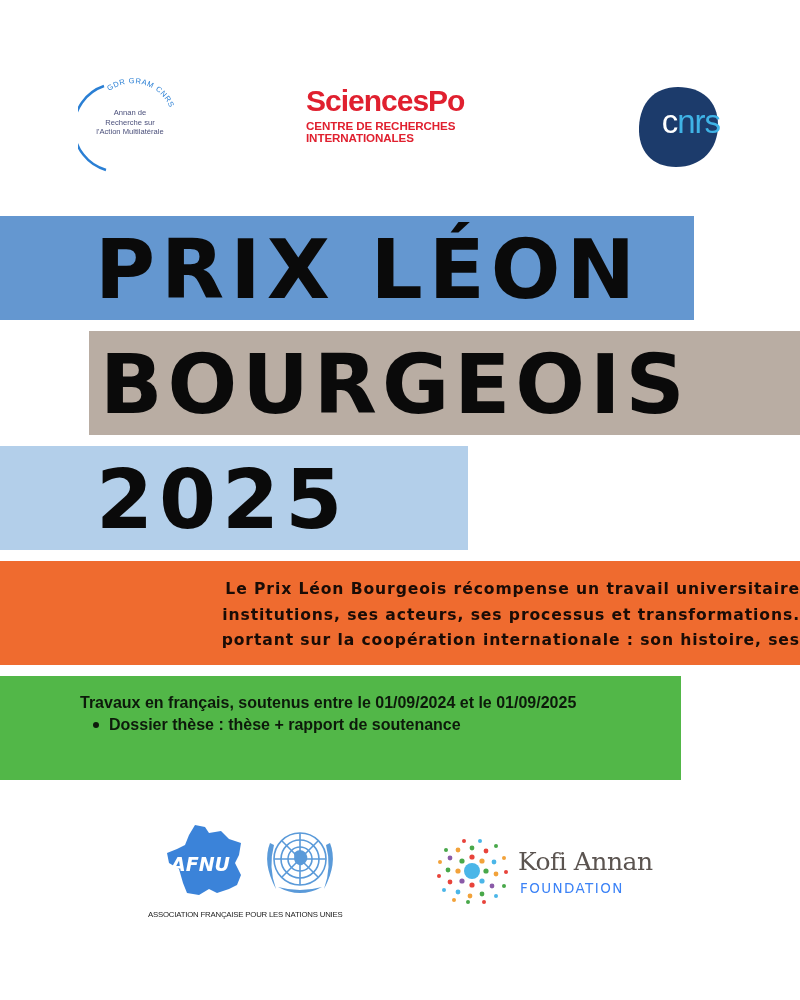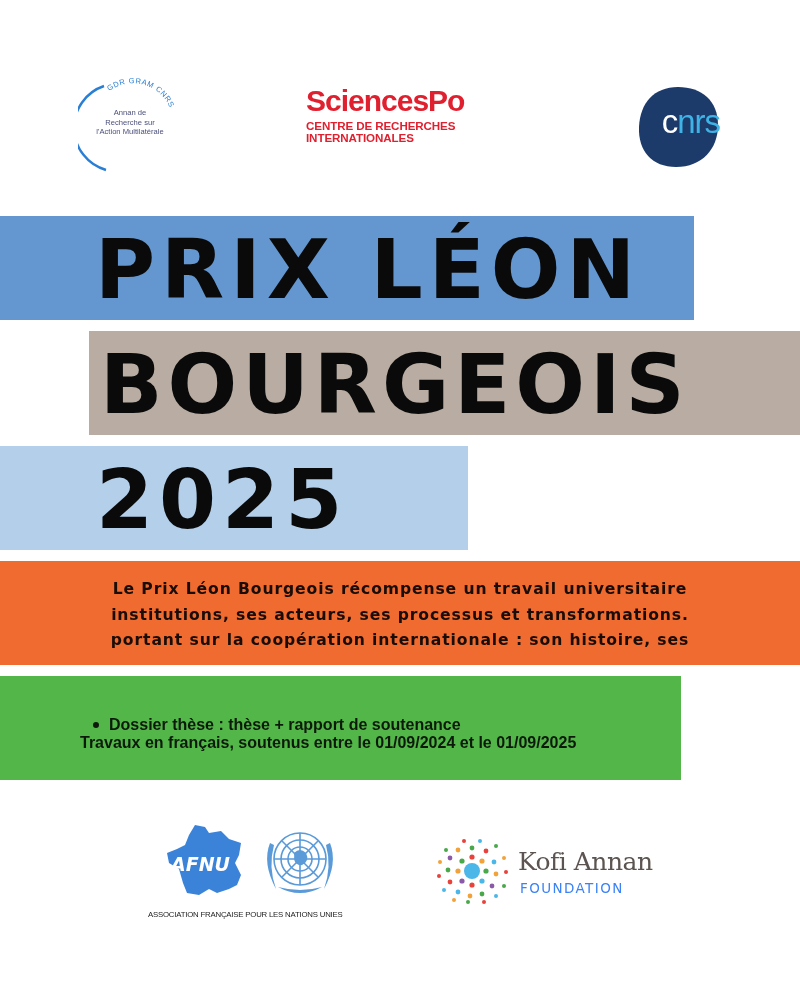--- a/index.html
+++ b/index.html
@@ -27,28 +27,28 @@
   .band-2 { left:89px; top:331px; width:711px; background:#b9ada3; }
   .band-3 { left:0; top:446px; width:468px; background:#b3cfea; }
   .title-line { position:absolute; font-family:"DejaVu Sans", sans-serif; font-weight:bold; font-size:82px;
                 letter-spacing:6px; line-height:104px; color:#0a0a0a; white-space:nowrap; }
   .t1 { left:95px; top:218px; }
   .t2 { left:100px; top:333px; letter-spacing:5px; }
   .t3 { left:96px; top:448px; }
 
   
   .orange { left:0; top:561px; width:800px; height:104px; background:#ef6b2f; }
-  .orange-text { position:absolute; left:0; top:16px; width:800px; text-align:center; font-family:"DejaVu Sans", sans-serif;
+  .orange-text { position:absolute; left:0; top:16px; width:800px; text-align:right; font-family:"DejaVu Sans", sans-serif;
                  font-weight:bold; font-size:15.6px; line-height:25.5px; letter-spacing:0.9px; color:#1a0c06; }
   .orange-text div { white-space:nowrap; }
 
   
   .green { left:0; top:676px; width:681px; height:104px; background:#52b748; }
   .green-head { position:absolute; left:80px; top:16px; font-family:"Liberation Sans", sans-serif; font-weight:bold;
-                font-size:16px; line-height:22px; color:#0d1a0b; white-space:nowrap;margin-top:40px; }
+                font-size:16px; line-height:22px; color:#0d1a0b; white-space:nowrap; }
   .green-list { position:absolute; left:92px; top:38px; margin:0; padding:0; list-style:none; }
   .green-list li { font-family:"Liberation Sans", sans-serif; font-weight:bold; font-size:16px; line-height:22px;
                    color:#0d1a0b; white-space:nowrap; position:relative; padding-left:17px; }
   .bullet { position:absolute; left:1px; top:8px; width:6px; height:6px; border-radius:50%; background:#0d1a0b; }
 
   
   .afnu { left:165px; top:823px; width:90px; height:76px; }
   .un { left:258px; top:823px; width:84px; height:76px; }
   .afnu-caption { left:148px; top:910px; width:220px; font-family:"Liberation Sans", sans-serif; font-size:7.8px;
                   color:#222; letter-spacing:-0.2px; white-space:nowrap; }

